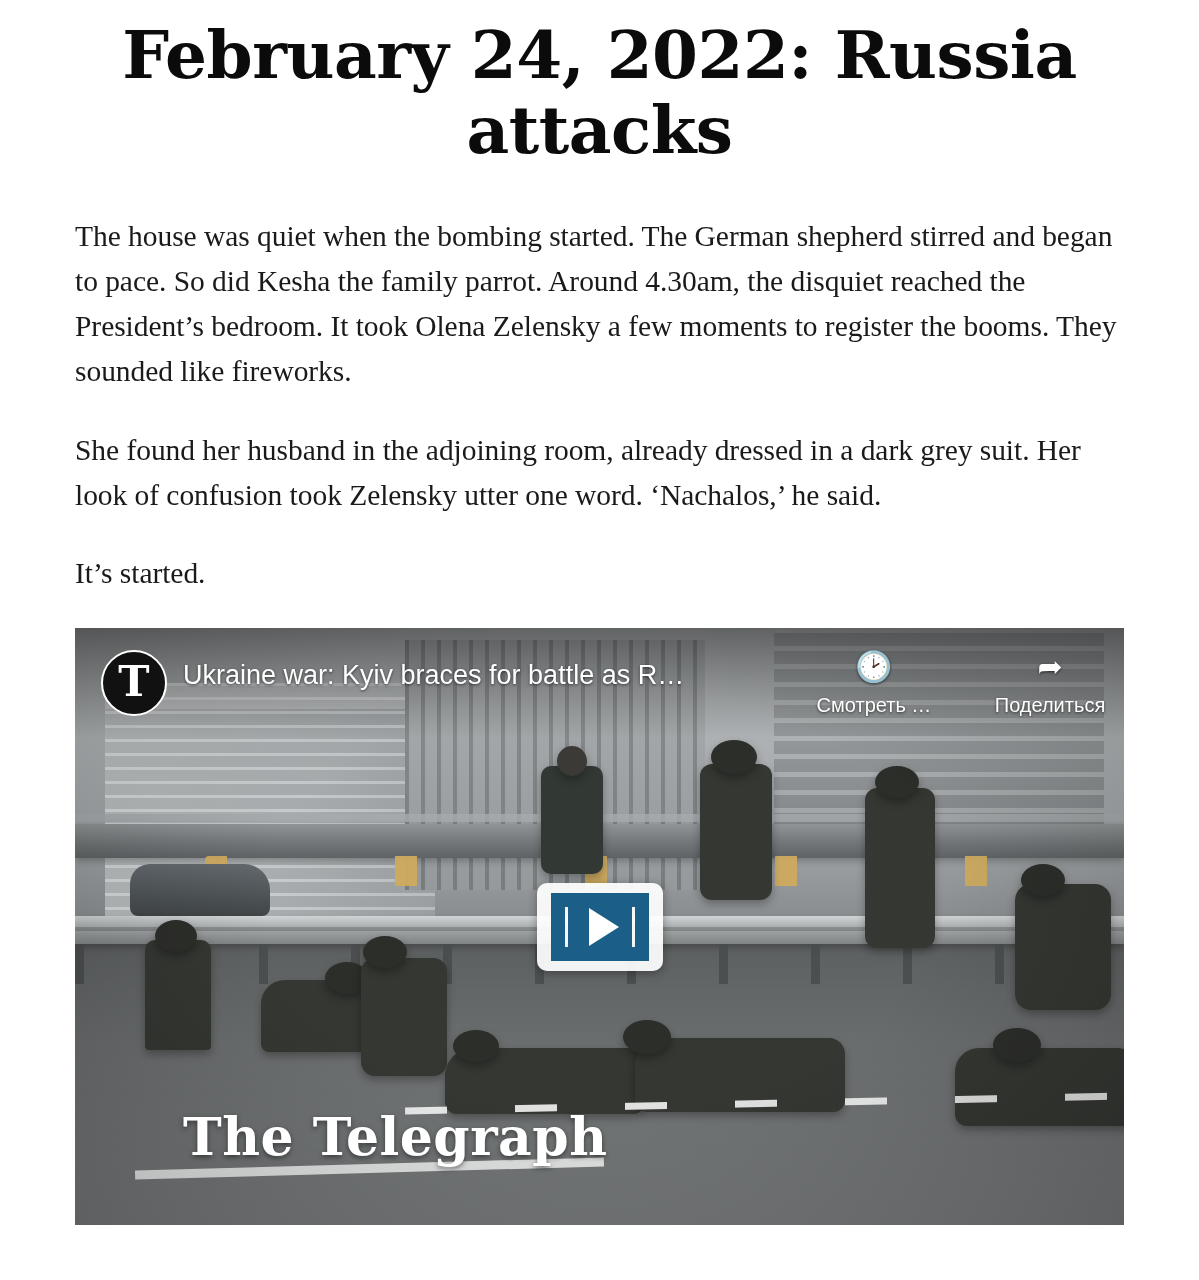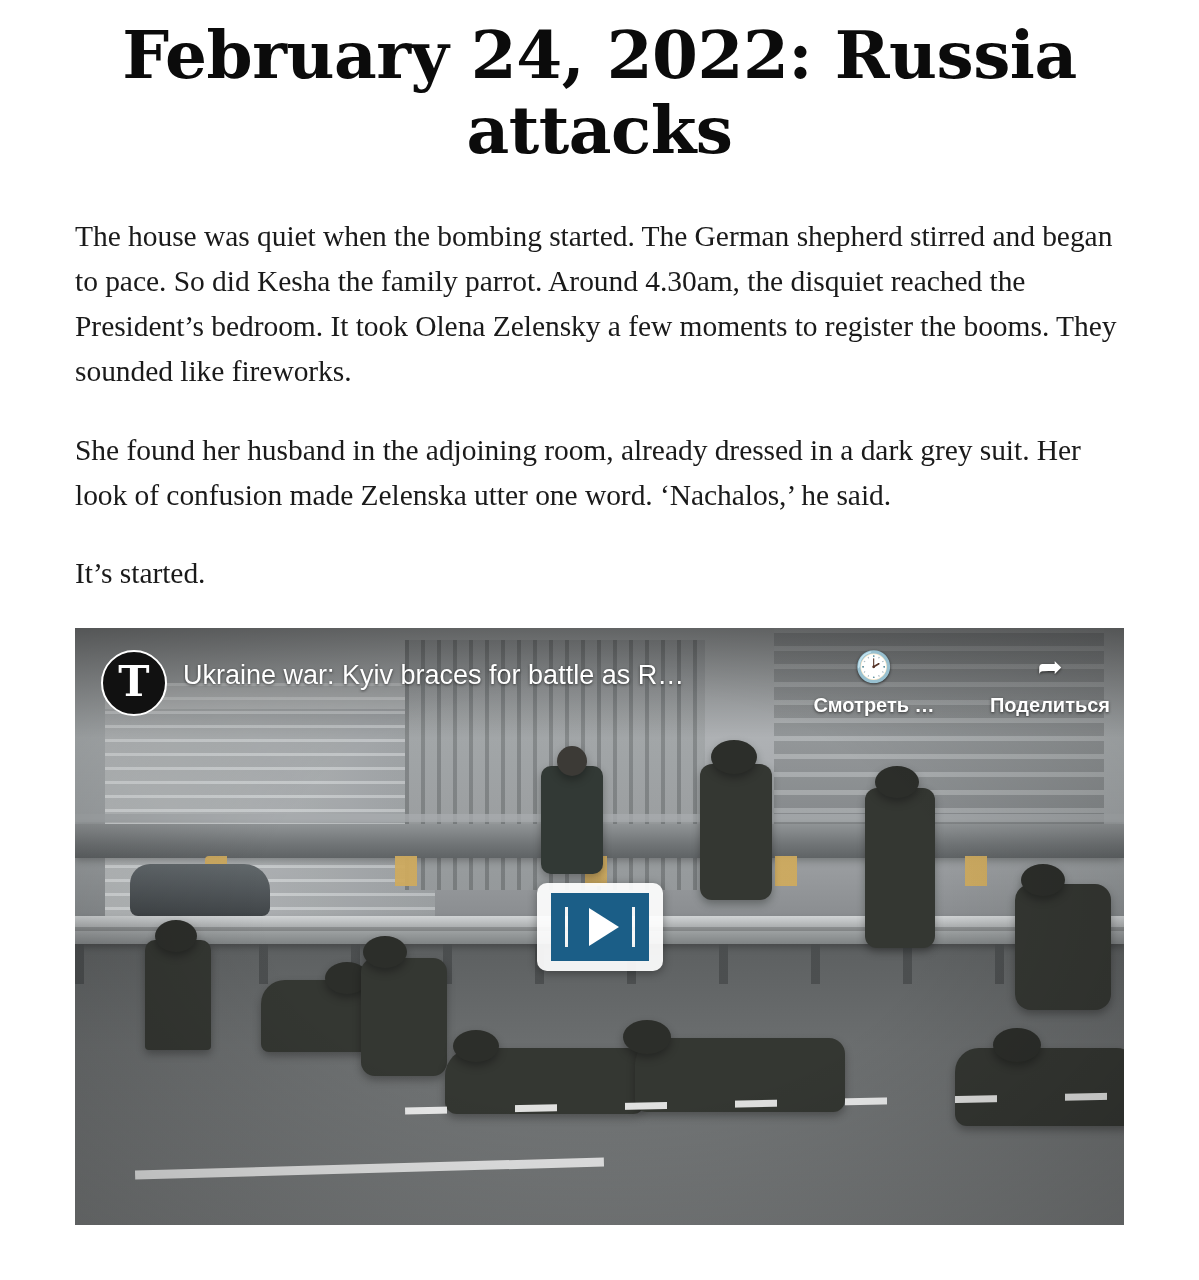--- a/index.html
+++ b/index.html
@@ -248,21 +248,20 @@
     line-height: 34px;
     margin-bottom: 10px;
   }
   .yt-action.watch { left: 724px; }
   .yt-action.share { left: 900px; }
   .yt-action .label {
     display: block;
     white-space: nowrap;
     overflow: hidden;
     text-overflow: ellipsis;
-    font-weight: bold;
   }
 
   .play-button {
     position: absolute;
     left: 50%;
     top: 50%;
     transform: translate(-50%, -50%);
     width: 126px;
     height: 88px;
     border-radius: 10px;
@@ -314,21 +313,21 @@
 <body>
 
 <div class="page">
 
   <div class="article">
 
     <h1 class="headline">February 24, 2022: Russia attacks</h1>
 
     <div class="body-copy">
       <p>The house was quiet when the bombing started. The German shepherd stirred and began to pace. So did Kesha the family parrot. Around 4.30am, the disquiet reached the President’s bedroom. It took Olena Zelensky a few moments to register the booms. They sounded like fireworks.</p>
-      <p>She found her husband in the adjoining room, already dressed in a dark grey suit. Her look of confusion made Zelenska utter one word. ‘Nachalos,’ he said.</p>
+      <p>She found her husband in the adjoining room, already dressed in a dark grey suit. Her look of confusion took Zelensky utter one word. ‘Nachalos,’ he said.</p>
       <p class="last">It’s started.</p>
     </div>
 
     <div class="video-wrap">
 
       <div class="photo">
         <div class="bld-left"></div>
         <div class="bld-mid"></div>
         <div class="bld-right"></div>
         <div class="bridge-rail"></div>
@@ -390,15 +389,16 @@
         <span class="glyph">➦</span>
         <span class="label">Поделиться</span>
       </div>
 
       <div class="play-button">
         <div class="frame"></div>
         <div class="tri-bg"></div>
         <div class="tri"></div>
       </div>
 
+      <div class="watermark">The Telegraph</div>
     </div>
   </div>
 </div>
 
 </body></html>

